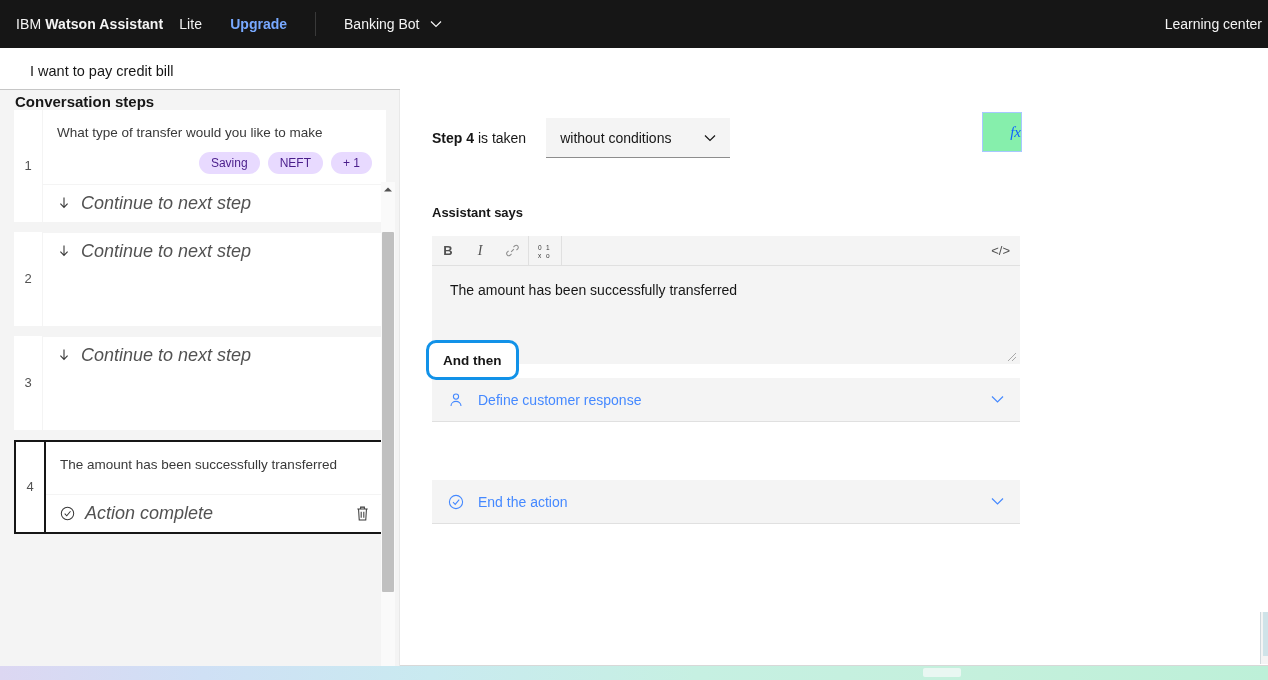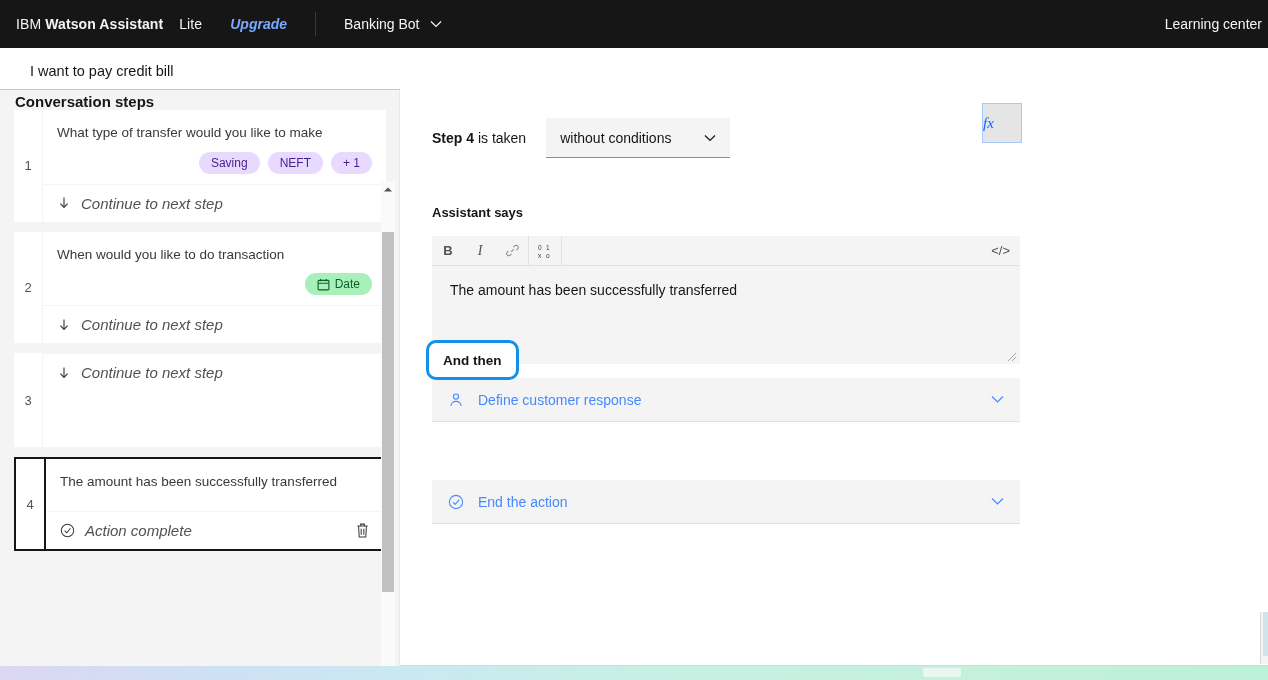--- a/index.html
+++ b/index.html
@@ -21,21 +21,21 @@
   .brand {
     margin-left: 16px;
     font-size: 14px; letter-spacing: .1px;
     white-space: nowrap;
   }
   .brand .ibm { font-weight: 400; }
   .brand .wa  { font-weight: 700; }
   .brand .plan { font-weight: 400; margin-left: 12px; color: #f4f4f4; }
   .upgrade {
     margin-left: 28px; font-size: 14px; color: #78a9ff;
-    font-weight: 600; cursor: pointer; font-style: italic;
+    font-weight: 600; cursor: pointer;
   }
   .topdiv {
     width: 1px; height: 24px; background: #393939;
     margin-left: 28px;
   }
   .botname {
     margin-left: 28px; font-size: 14px; color: #f4f4f4;
     display: flex; align-items: center; gap: 10px; cursor: pointer;
   }
   .chev { display:inline-block; }
@@ -127,21 +127,21 @@
   .chip.teal   { background: #9ef0f0; color: #004144; }
 
   .step-foot {
     border-top: 1px solid #f4f4f4;
     height: 38px;
     display: flex; align-items: center;
     padding: 0 14px;
     gap: 10px;
   }
   .step-foot .label {
-    font-size: 15px; color: #525252; font-style: italic;
+    font-size: 18px; color: #525252; font-style: italic;
   }
   .step-foot .trash { margin-left: auto; cursor: pointer; }
 
   
   .lscroll {
     position: absolute; top: 92px; right: 4px;
     width: 14px; height: 505px;
     background: #fafafa;
     display: flex; flex-direction: column; align-items: center;
   }
@@ -185,25 +185,25 @@
     background: #f4f4f4;
     border: none; border-bottom: 1px solid #8d8d8d;
     display: flex; align-items: center;
     padding: 0 14px;
     font-size: 14px; color: #161616;
     cursor: pointer;
   }
   .cond-select .chev { margin-left: auto; }
 
   .fx-btn {
-    position: absolute; top: 13px; left: 582px;
+    position: absolute; top: 22px; left: 582px;
     width: 40px; height: 40px;
     border: 1px solid #a6c8ff;
-    background: #e5e5e5;
-    display: flex; align-items: center; justify-content: flex-start;
+    background: #86efac;
+    display: flex; align-items: center; justify-content: flex-end;
     color: #0f62fe; cursor: pointer;
     font-family: "Liberation Serif", serif;
     font-style: italic; font-size: 15px;
   }
 
   .says-label {
     position: absolute; top: 115px; left: 32px;
     font-size: 13px; font-weight: 700; color: #161616;
   }
 
@@ -339,34 +339,20 @@
                 <path d="M7 1.5 L7 11 M3.4 7.6 L7 11.4 L10.6 7.6" stroke="#393939" stroke-width="1.1" fill="none"></path>
               </svg>
             </span>
             <span class="label">Continue to next step</span>
           </div>
         </div>
       </div>
       <div class="step-card">
         <div class="step-num">2</div>
         <div class="step-body">
-          <div class="step-top">
-            <div class="step-q">When would you like to do transaction</div>
-            <div class="chips">
-              <span class="chip green">
-                <span>
-                  <svg width="13" height="13" viewBox="0 0 14 14">
-                    <rect x="1.2" y="2.6" width="11.6" height="10.2" rx="1" stroke="#0e6027" stroke-width="1.2" fill="none"></rect>
-                    <path d="M1.2 5.6 H12.8 M4 1.2 V3.6 M10 1.2 V3.6" stroke="#0e6027" stroke-width="1.2" fill="none"></path>
-                  </svg>
-                </span>
-                <span>Date</span>
-              </span>
-            </div>
-          </div>
           <div class="step-foot">
             <span>
               <svg width="14" height="14" viewBox="0 0 14 14">
                 <path d="M7 1.5 L7 11 M3.4 7.6 L7 11.4 L10.6 7.6" stroke="#393939" stroke-width="1.1" fill="none"></path>
               </svg>
             </span>
             <span class="label">Continue to next step</span>
           </div>
         </div>
       </div>

